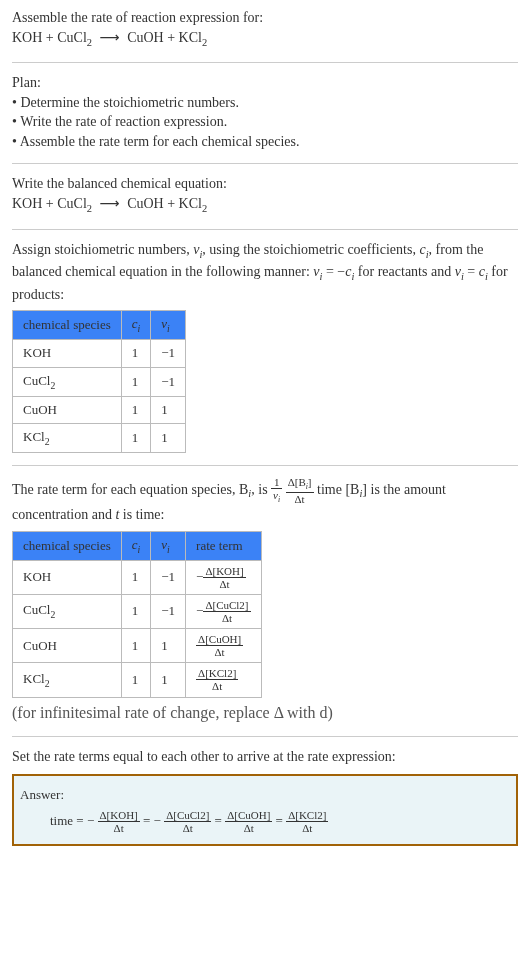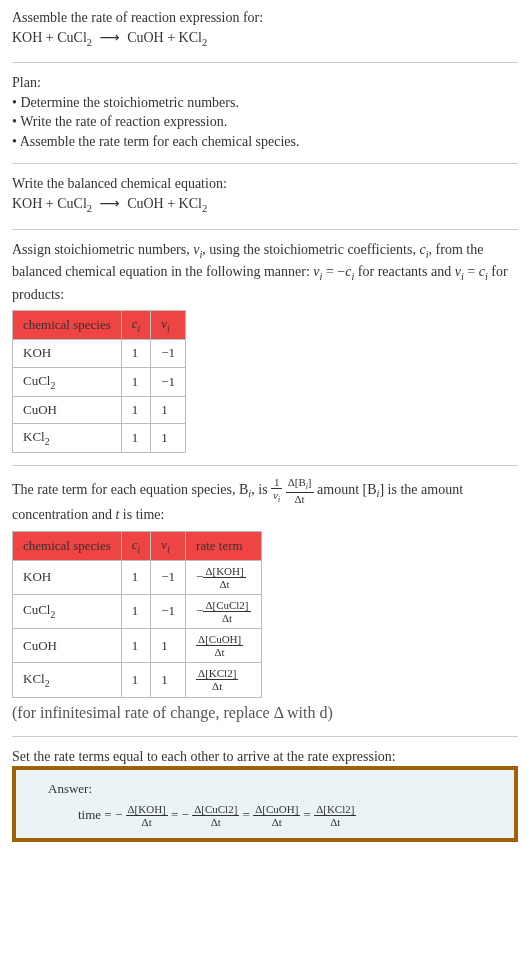--- a/index.html
+++ b/index.html
@@ -34,42 +34,43 @@
     font-size: 13px;
   }
   th, td {
     border: 1px solid #bbb;
     padding: 4px 10px;
     text-align: left;
     vertical-align: middle;
   }
   th {
     font-weight: normal;
-    background: #ef4444;
+    background: #3b82f6;
   }
   .frac {
     display: inline-block;
     text-align: center;
     vertical-align: middle;
     font-size: 11px;
     line-height: 1.1;
   }
   .frac .num {
     display: block;
     border-bottom: 1px solid #333;
     padding: 0 2px;
   }
   .frac .den {
     display: block;
     padding: 0 2px;
   }
   .answer-box {
     background: #eaf4f7;
-    border: 4px solid #a16207;
-    padding: 10px 32px;
+    border: 2px solid #a16207;
+    padding: 10px 6px;
+    margin-top: 8px;
     font-size: 13px;
   }
   .answer-box .title {
     margin-bottom: 4px;
   }
   .small-note {
     font-size: 16px;
     color: #555;
   }
   .indent {
@@ -147,21 +148,21 @@
     </table>
 </div>
 
 <hr>
 
 <div class="section">
   <div>
     <span>The rate term for each equation species, B</span><span class="sub ital">i</span><span>, is </span>
     <span class="frac"><span class="num">1</span><span class="den"><span class="ital">ν</span><span class="sub ital" style="font-size:0.7em">i</span></span></span>
     <span class="frac"><span class="num"><span>Δ[B</span><span class="sub ital" style="font-size:0.7em">i</span><span>]</span></span><span class="den">Δt</span></span>
-    <span> amount [B</span><span class="sub ital">i</span><span>] is the amount concentration and </span><span class="ital">t</span><span> is time:</span>
+    <span> time [B</span><span class="sub ital">i</span><span>] is the amount concentration and </span><span class="ital">t</span><span> is time:</span>
   </div>
   <table>
     <tbody>
         <tr>
       <th>chemical species</th>
       <th><span class="ital">c</span><span class="sub ital">i</span></th>
       <th><span class="ital">ν</span><span class="sub ital">i</span></th>
       <th>rate term</th>
     </tr>
     <tr>

